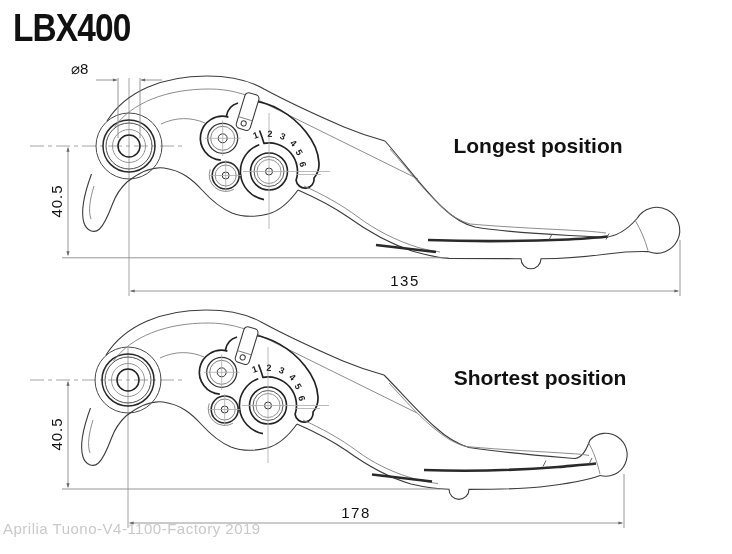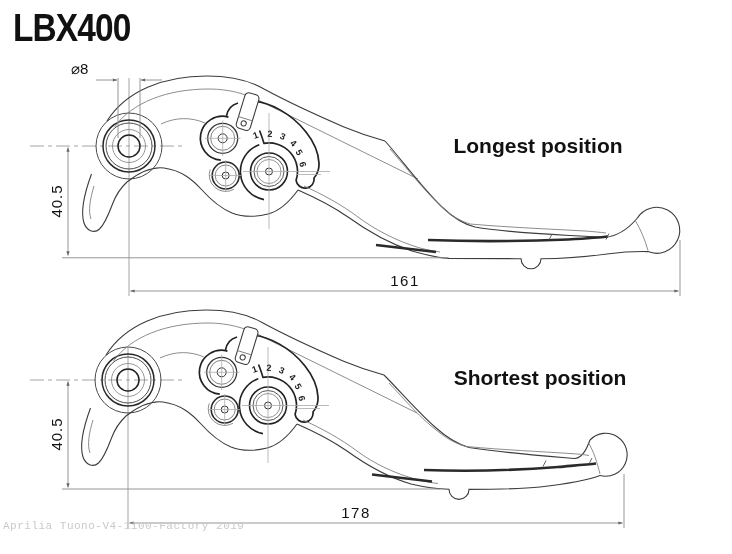--- a/index.html
+++ b/index.html
@@ -8,21 +8,21 @@
   svg.art{position:absolute;left:0;top:0;}
   .label{position:absolute;white-space:nowrap;}
   .title{left:13px;top:7px;font-size:38px;font-weight:bold;letter-spacing:-1px;transform:scaleX(.88);transform-origin:left top;}
   .dia{left:71px;top:60px;font-size:15px;}
   .hdim1{left:56px;top:201px;transform:translate(-50%,-50%) rotate(-90deg);font-size:15px;letter-spacing:1px;}
   .hdim2{left:56px;top:434px;transform:translate(-50%,-50%) rotate(-90deg);font-size:15px;letter-spacing:1px;}
   .len1{left:405px;top:272px;transform:translateX(-50%);font-size:15px;letter-spacing:1.5px;}
   .len2{left:356px;top:504px;transform:translateX(-50%);font-size:15px;letter-spacing:1.5px;}
   .pos1{left:538px;top:146px;transform:translate(-50%,-50%);font-size:21px;font-weight:bold;}
   .pos2{left:540px;top:378px;transform:translate(-50%,-50%);font-size:21px;font-weight:bold;}
-  .wm{left:3px;top:520px;font-family:Liberation Mono, monospace;font-size:11px;color:#c9c9c9;letter-spacing:.5px;}
+  .wm{left:3px;top:520px;font-family:Liberation Sans, sans-serif;font-size:15px;color:#c9c9c9;letter-spacing:.5px;}
   .dialnum{font:bold 9px "Liberation Sans",sans-serif;fill:#1a1a1a;}
 </style>
 </head>
 <body>
 
 <div class="page">
 
 <svg class="art" width="732" height="554" viewBox="0 0 732 554">
   <defs>
     <marker id="arr" viewBox="0 0 10 10" refX="9.2" refY="5" markerWidth="11" markerHeight="5" orient="auto-start-reverse">
@@ -165,19 +165,19 @@
       <line x1="129.5" y1="523" x2="622.5" y2="523" marker-start="url(#arr)" marker-end="url(#arr)"></line>
       <line x1="624" y1="474" x2="624" y2="528"></line>
     </g>
   </g>
 </svg>
 
 <div class="label title">LBX400</div>
 <div class="label dia">⌀8</div>
 <div class="label hdim1">40.5</div>
 <div class="label hdim2">40.5</div>
-<div class="label len1">161</div>
+<div class="label len1">135</div>
 <div class="label len2">178</div>
 <div class="label pos1">Longest position</div>
 <div class="label pos2">Shortest position</div>
 <div class="label wm">Aprilia Tuono-V4-1100-Factory 2019</div>
 
 </div>
 
 </body></html>

